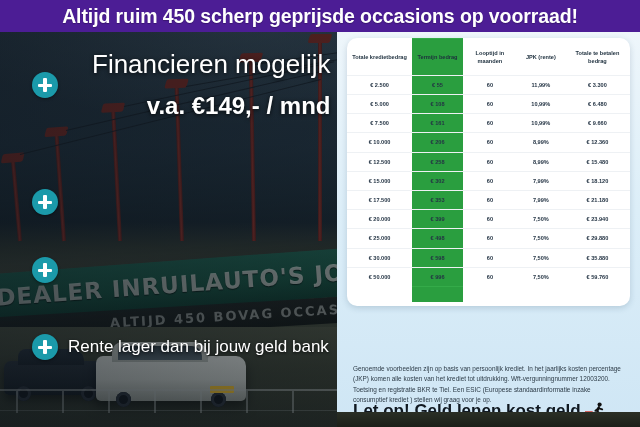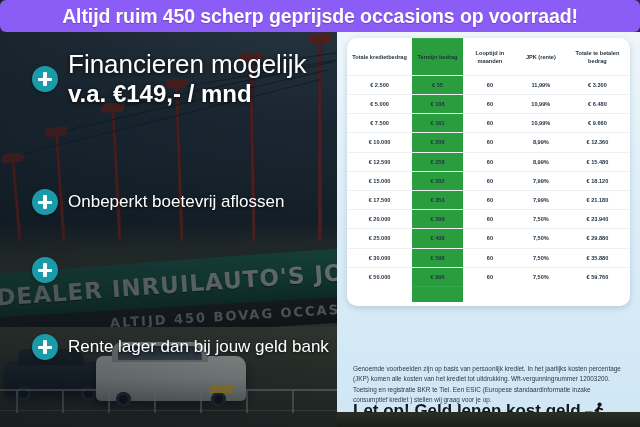--- a/index.html
+++ b/index.html
@@ -159,25 +159,26 @@
     color: #ffffff;
     font-size: 17px;
     text-shadow: 0 1px 3px rgba(0,0,0,.75);
     white-space: nowrap;
   }
   .hero-lines { display: flex; flex-direction: column; }
   .hero-line1 {
     color: #ffffff; font-size: 26px; white-space: nowrap;
     text-shadow: 0 1px 4px rgba(0,0,0,.8);
     line-height: 1.15;
+    margin-left: 24px;
   }
   .hero-line2 {
     color: #ffffff; font-size: 24px; font-weight: 700; white-space: nowrap;
     text-shadow: 0 1px 4px rgba(0,0,0,.8);
-    line-height: 1.2; text-align: left;
+    line-height: 1.2; text-align: right; margin-top: 12px;
   }
   #bullet-hero { left: 32px; top: 18px; align-items: center; }
   #bullet-1 { left: 32px; top: 157px; }
   #bullet-2 { left: 32px; top: 225px; }
   #bullet-3 { left: 32px; top: 302px; }
 
   
   .panel {
     position: absolute; left: 337px; top: 32px; width: 303px; height: 395px;
     background: linear-gradient(180deg, #eef6fb 0%, #dceef8 45%, #cfe6f5 100%);
@@ -300,37 +301,36 @@
         <div class="fence-post" style="left:154px;"></div>
         <div class="fence-post" style="left:200px;"></div>
         <div class="fence-post" style="left:246px;"></div>
         <div class="fence-post" style="left:292px;"></div>
       </div>
     </div>
 
     <div class="overlay-dim"></div>
   </div>
 
-  <div class="banner" style="background:#8b5cf6;border-radius:6px;">
+  <div class="banner" style="background:#4c1d95;">
     <div class="banner-text">Altijd ruim 450 scherp geprijsde occasions op voorraad!</div>
   </div>
 
   <div class="bullets">
 
     <div class="bullet" id="bullet-hero">
       <span class="plus-icon"></span>
       <span class="hero-lines">
         <span class="hero-line1">Financieren mogelijk</span>
         <span class="hero-line2">v.a. €149,- / mnd</span>
       </span>
     </div>
 
     <div class="bullet" id="bullet-1">
       <span class="plus-icon"></span>
-      <span class="bullet-label">Onbeperkt boetevrij aflossen</span>
     </div>
 
     <div class="bullet" id="bullet-2">
       <span class="plus-icon"></span>
     </div>
 
     <div class="bullet" id="bullet-3">
       <span class="plus-icon"></span>
       <span class="bullet-label">Rente lager dan bij jouw geld bank</span>
     </div>

